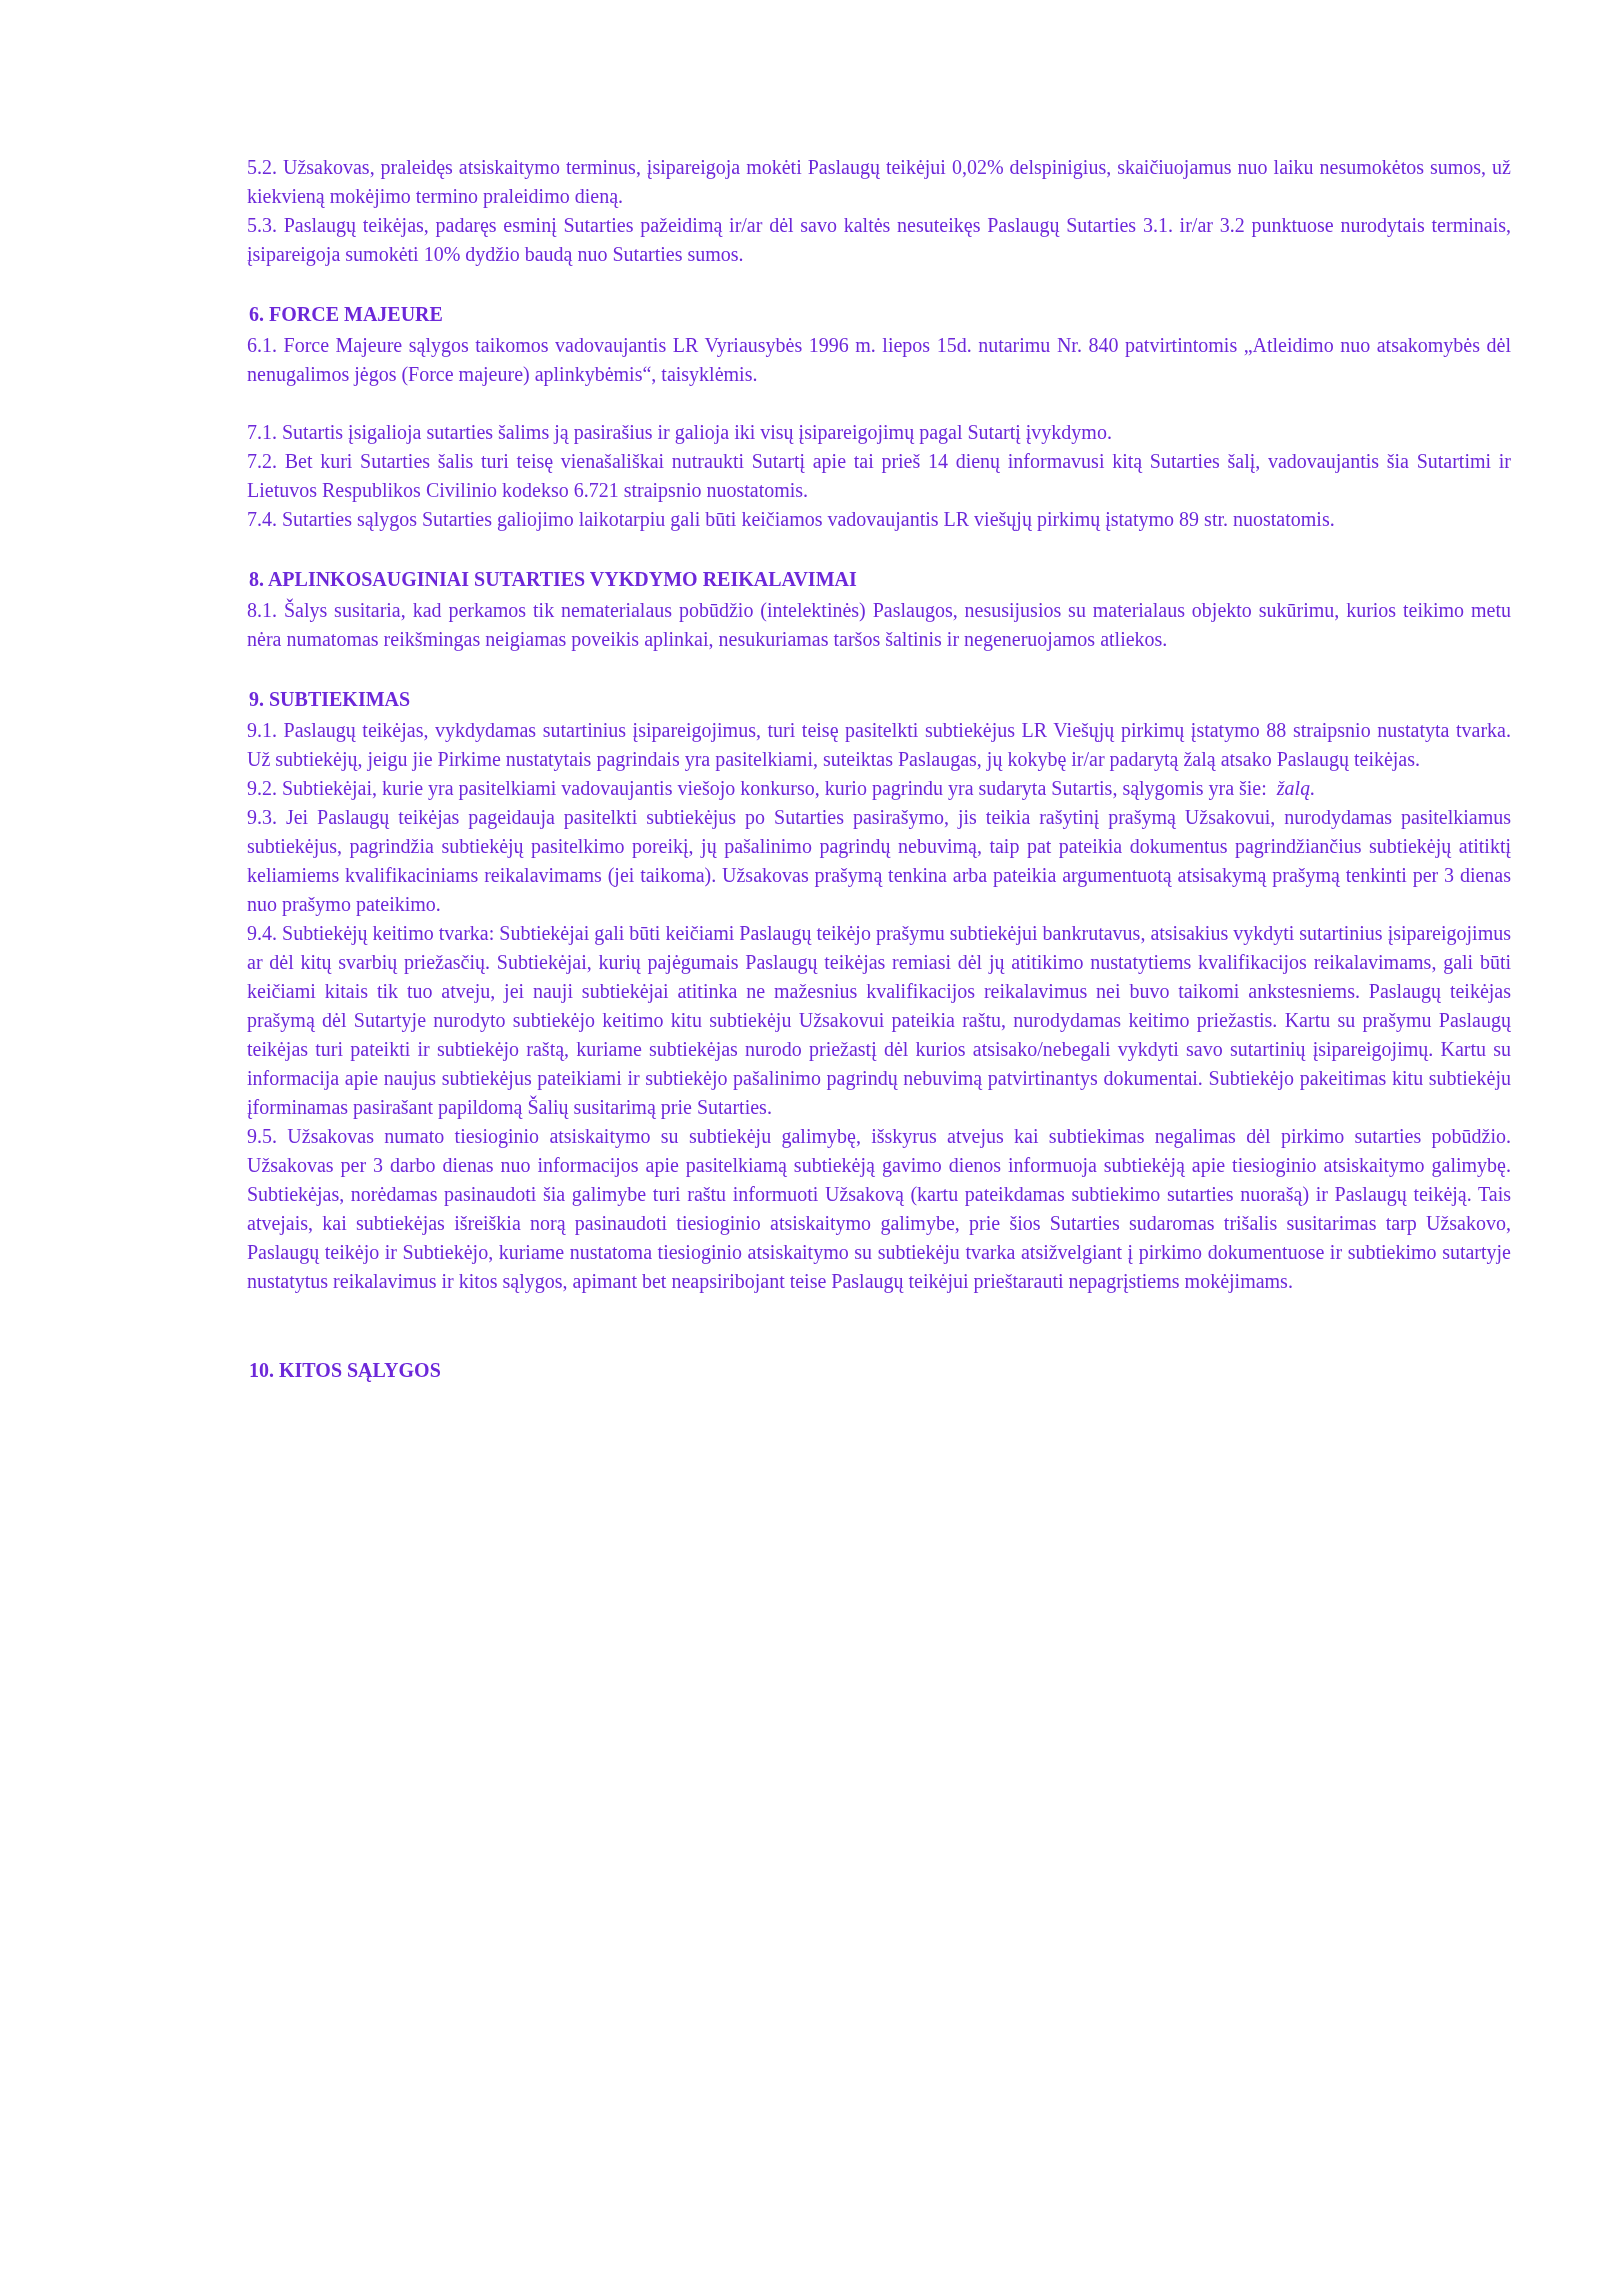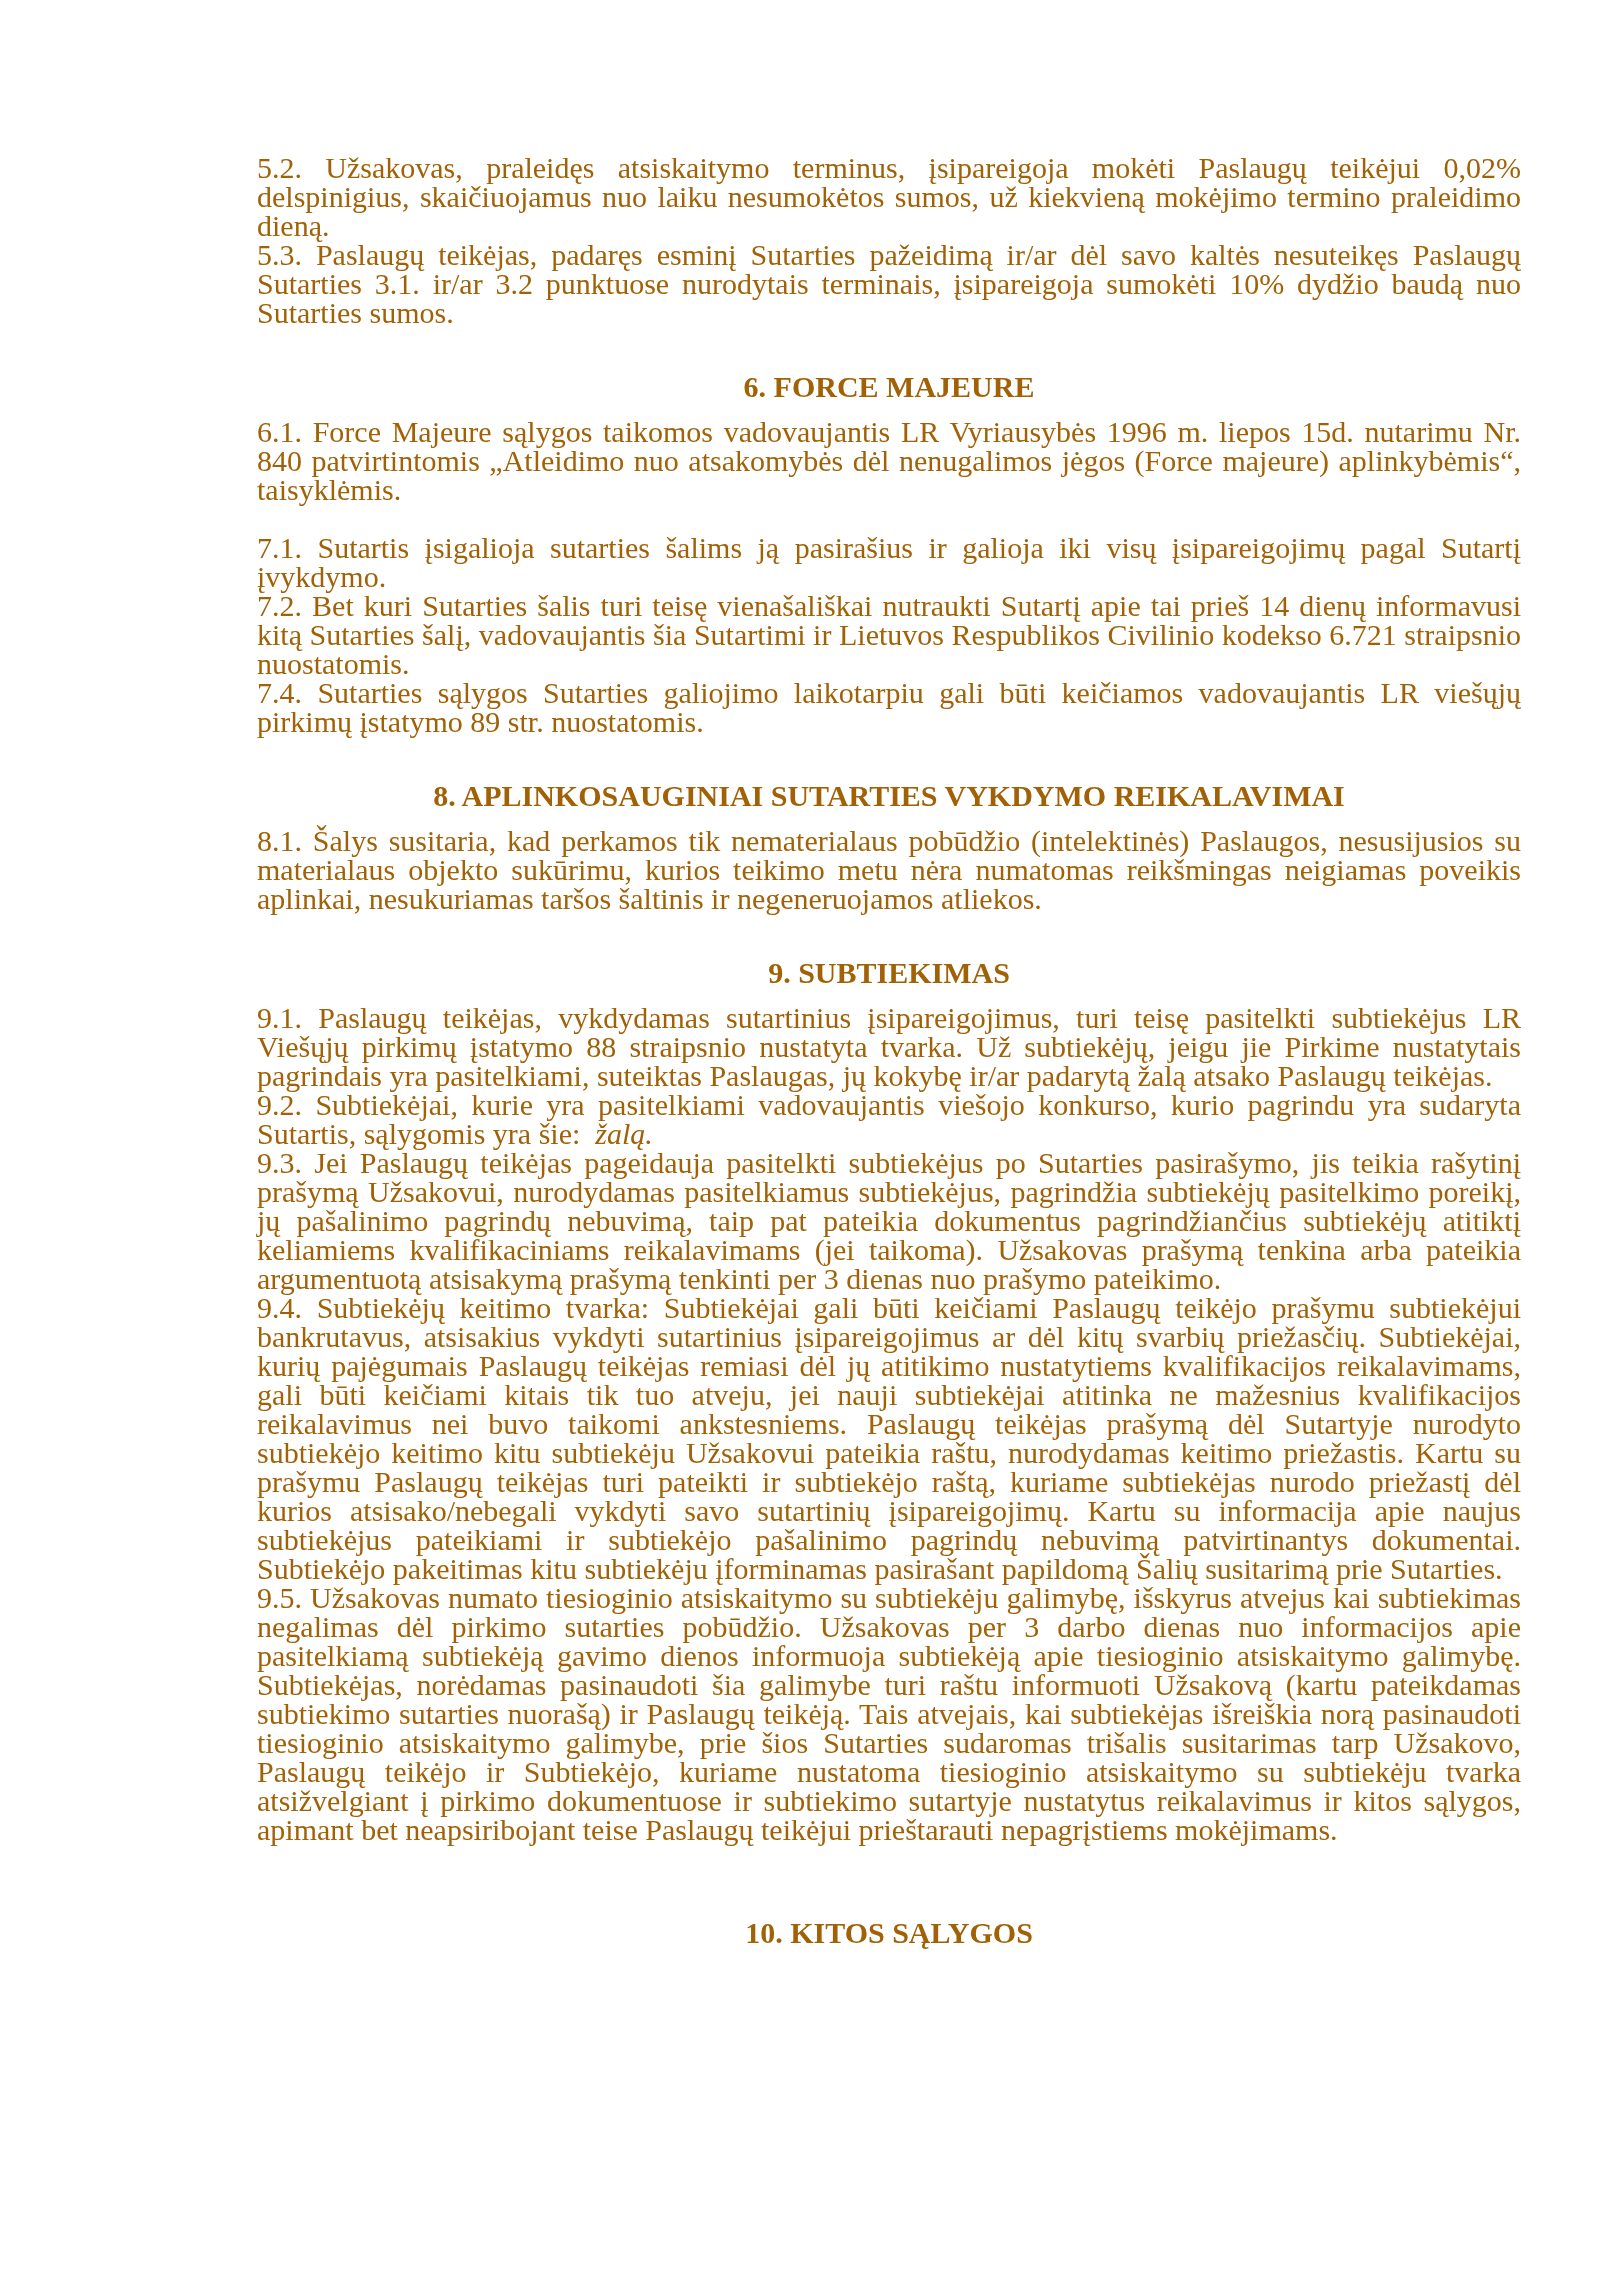--- a/index.html
+++ b/index.html
@@ -1,28 +1,28 @@
 <!DOCTYPE html>
 <html><head>
 <meta charset="utf-8">
 <style>
   html, body { margin: 0; padding: 0; background: #ffffff; }
   body { width: 1621px; height: 2293px; position: relative; overflow: hidden; }
   .page {
     position: absolute;
-    left: 257px;
+    left: 247px;
     top: 153px;
     width: 1264px;
     font-family: "Liberation Serif", "DejaVu Serif", serif;
-    font-size: 30px;
+    font-size: 20px;
     line-height: 29px;
-    color: #a16207;
+    color: #6d28d9;
   }
   .p { margin: 0; text-align: justify; }
-  .h { margin: 16px; font-weight: bold; text-align: center; }
+  .h { margin: 2px; font-weight: bold; }
   .gap { height: 29px; }
   .gap2 { height: 58px; }
   em { font-style: italic; }
 </style>
 </head>
 <body>
 
 <div class="page">
 
   <p class="p">5.2. Užsakovas, praleidęs atsiskaitymo terminus, įsipareigoja mokėti Paslaugų teikėjui 0,02% delspinigius, skaičiuojamus nuo laiku nesumokėtos sumos, už kiekvieną mokėjimo termino praleidimo dieną.</p>

